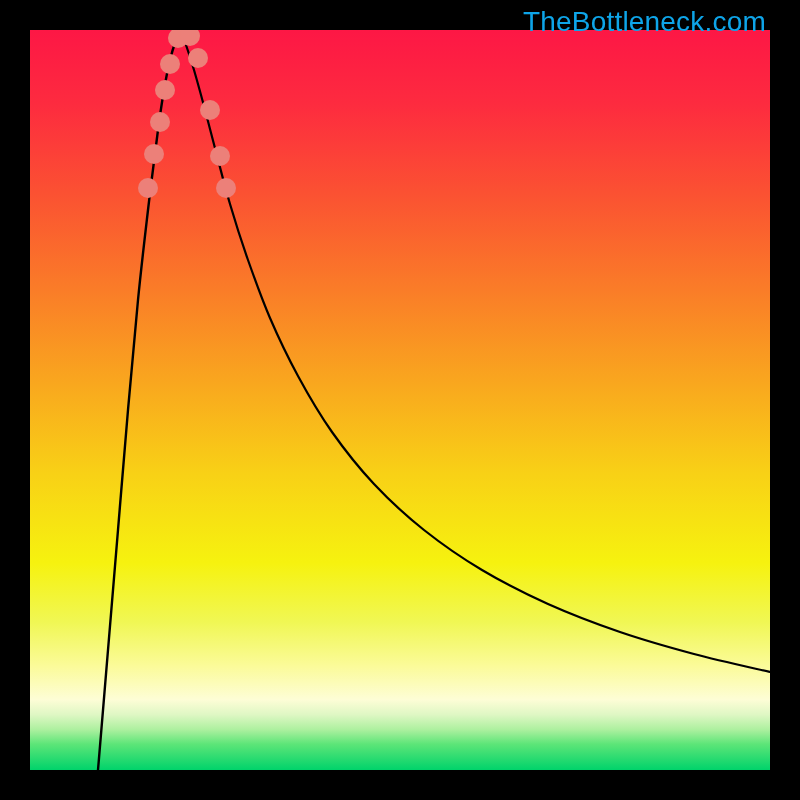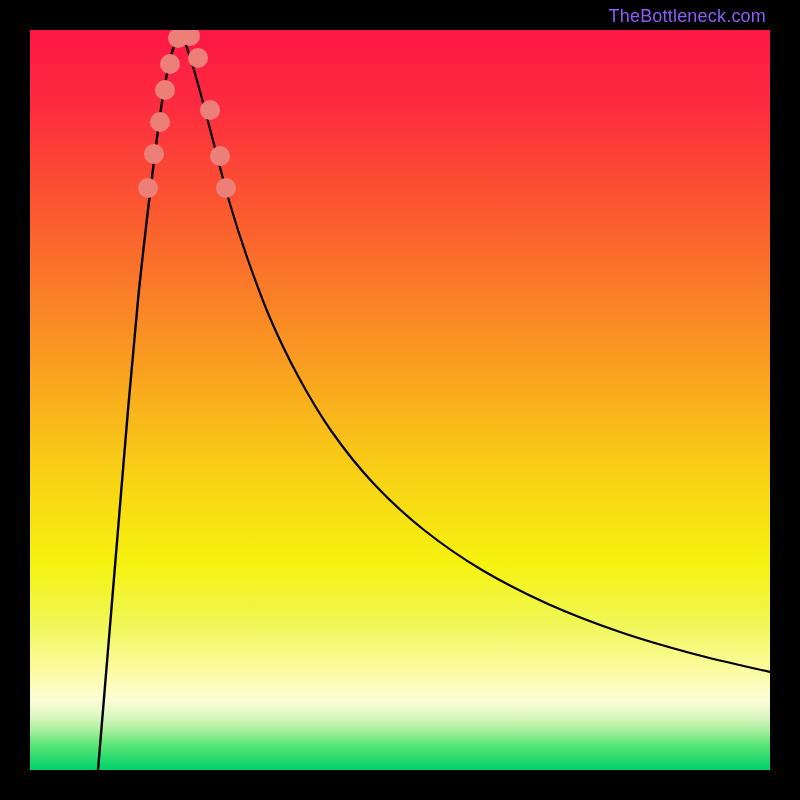--- a/index.html
+++ b/index.html
@@ -25,22 +25,22 @@
     overflow: hidden;
   }
   .gradient {
     position: absolute;
     inset: 0;
   }
   .watermark {
     position: absolute;
     top: 6px;
     right: 34px;
-    color: #8b5cf6;
-    font-size: 18px;
+    color: #0ea5e9;
+    font-size: 28px;
     letter-spacing: 0.2px;
     user-select: none;
   }
   svg.curve {
     position: absolute;
     inset: 0;
   }
 </style>
 </head>
 <body>

